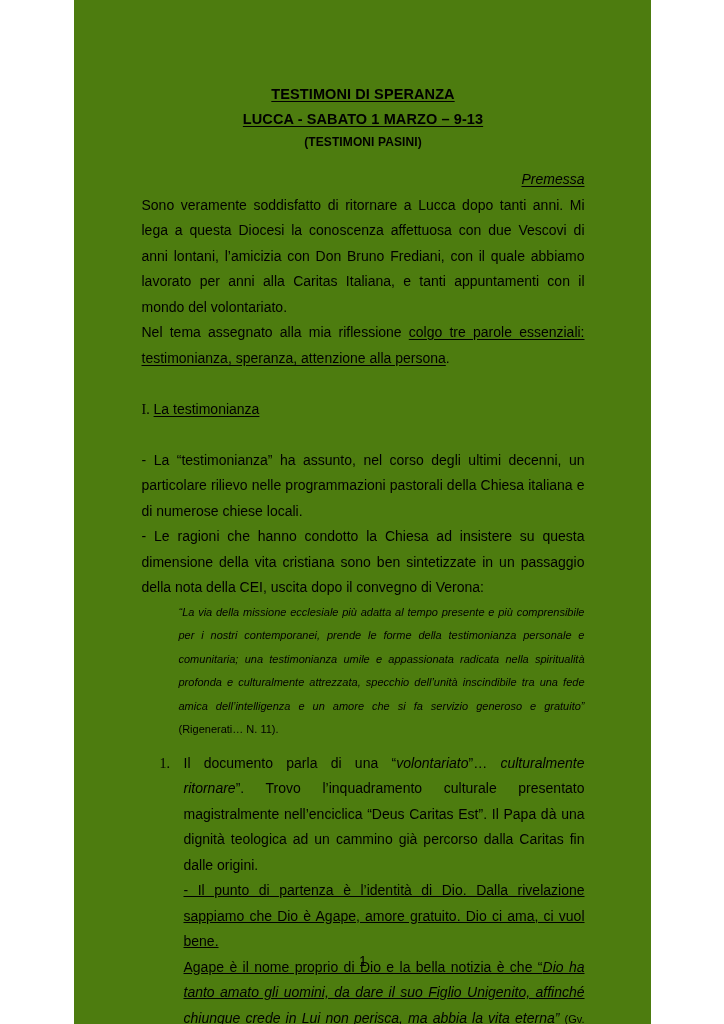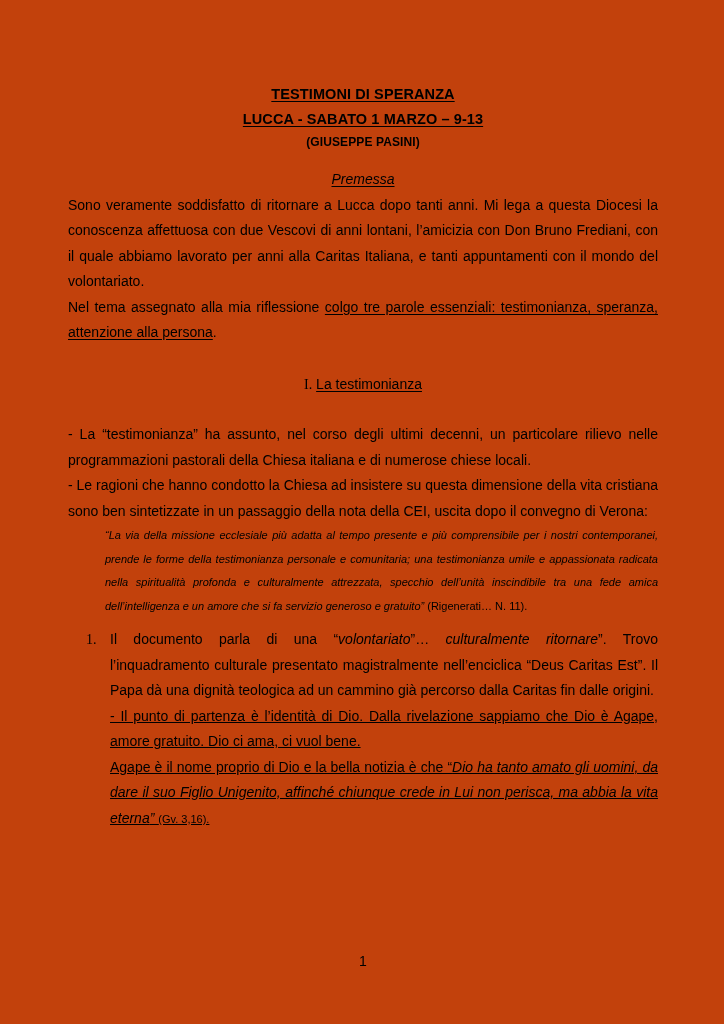--- a/index.html
+++ b/index.html
@@ -1,40 +1,40 @@
 <!DOCTYPE html>
 <html><head>
 <meta charset="utf-8">
 <style>
   * { margin: 0; padding: 0; box-sizing: border-box; }
   html, body { background: #ffffff; }
   .page {
     position: relative;
-    width: 724px;
+    width: 577px;
     height: 1024px;
     margin: 0 auto;
-    background: #c2410c;
+    background: #4d7c0f;
     color: #000000;
     padding: 82px 66px 0 68px;
     font-family: "Liberation Sans", "DejaVu Sans", sans-serif;
     overflow: hidden;
   }
   
   .title-block { text-align: center; font-weight: bold; margin-bottom: 14px; }
   .title-line { font-size: 14.5px; line-height: 25px; letter-spacing: 0.1px; }
   .title-line.small { font-size: 12px; line-height: 21px; }
   
   .blk {
     font-size: 14px;
     line-height: 25.5px;
     text-align: justify;
     text-justify: inter-word;
   }
-  .blk-premessa { text-align: center; }
-  .blk-section  { margin-top: 26px; margin-bottom: 25px; text-align: center; }
+  .blk-premessa { text-align: right; }
+  .blk-section  { margin-top: 26px; margin-bottom: 25px; text-align: left; }
   .blk-quote {
     padding-left: 37px;
     font-size: 11px;
     line-height: 23.5px;
   }
   .blk-numbered { display: flex; margin-top: 9px; }
   .blk-numbered .num {
     flex: none;
     width: 24px;
     margin-left: 18px;
@@ -60,21 +60,21 @@
     color: #000000;
   }
 </style>
 </head>
 <body>
 
 <div class="page">
   <header class="title-block">
       <div class="title-line"><span class="ul">TESTIMONI DI SPERANZA</span></div>
       <div class="title-line"><span class="ul">LUCCA - SABATO 1 MARZO – 9-13</span></div>
-      <div class="title-line small"><span>(GIUSEPPE PASINI)</span></div>
+      <div class="title-line small"><span>(TESTIMONI PASINI)</span></div>
     </header>
   <main class="doc-body">
       <div class="blk blk-premessa"><span class="it ul">Premessa</span></div>
       <div class="blk blk-para"><span>Sono veramente soddisfatto di ritornare a Lucca dopo tanti anni. Mi lega a questa Diocesi la conoscenza affettuosa con due Vescovi di anni lontani, l’amicizia con Don Bruno Frediani, con il quale abbiamo lavorato per anni alla Caritas Italiana, e tanti appuntamenti con il mondo del volontariato.</span></div>
       <div class="blk blk-para"><span>Nel tema assegnato alla mia riflessione </span><span class="ul">colgo tre parole essenziali: testimonianza, speranza, attenzione alla persona</span><span>.</span></div>
       <div class="blk blk-section"><span class="sf">I.</span><span> </span><span class="ul">La testimonianza</span></div>
       <div class="blk blk-para"><span>- La “testimonianza” ha assunto, nel corso degli ultimi decenni, un particolare rilievo nelle programmazioni pastorali della Chiesa italiana e di numerose chiese locali.</span></div>
       <div class="blk blk-para"><span>- Le ragioni che hanno condotto la Chiesa ad insistere su questa dimensione della vita cristiana sono ben sintetizzate in un passaggio della nota della CEI, uscita dopo il convegno di Verona:</span></div>
       <div class="blk blk-quote"><span class="it">“La via della missione ecclesiale più adatta al tempo presente e più comprensibile per i nostri contemporanei, prende le forme della testimonianza personale e comunitaria; una testimonianza umile e appassionata radicata nella spiritualità profonda e culturalmente attrezzata, specchio dell’unità inscindibile tra una fede amica dell’intelligenza e un amore che si fa servizio generoso e gratuito” </span><span>(Rigenerati… N. 11).</span></div>
       <div class="blk blk-numbered">

